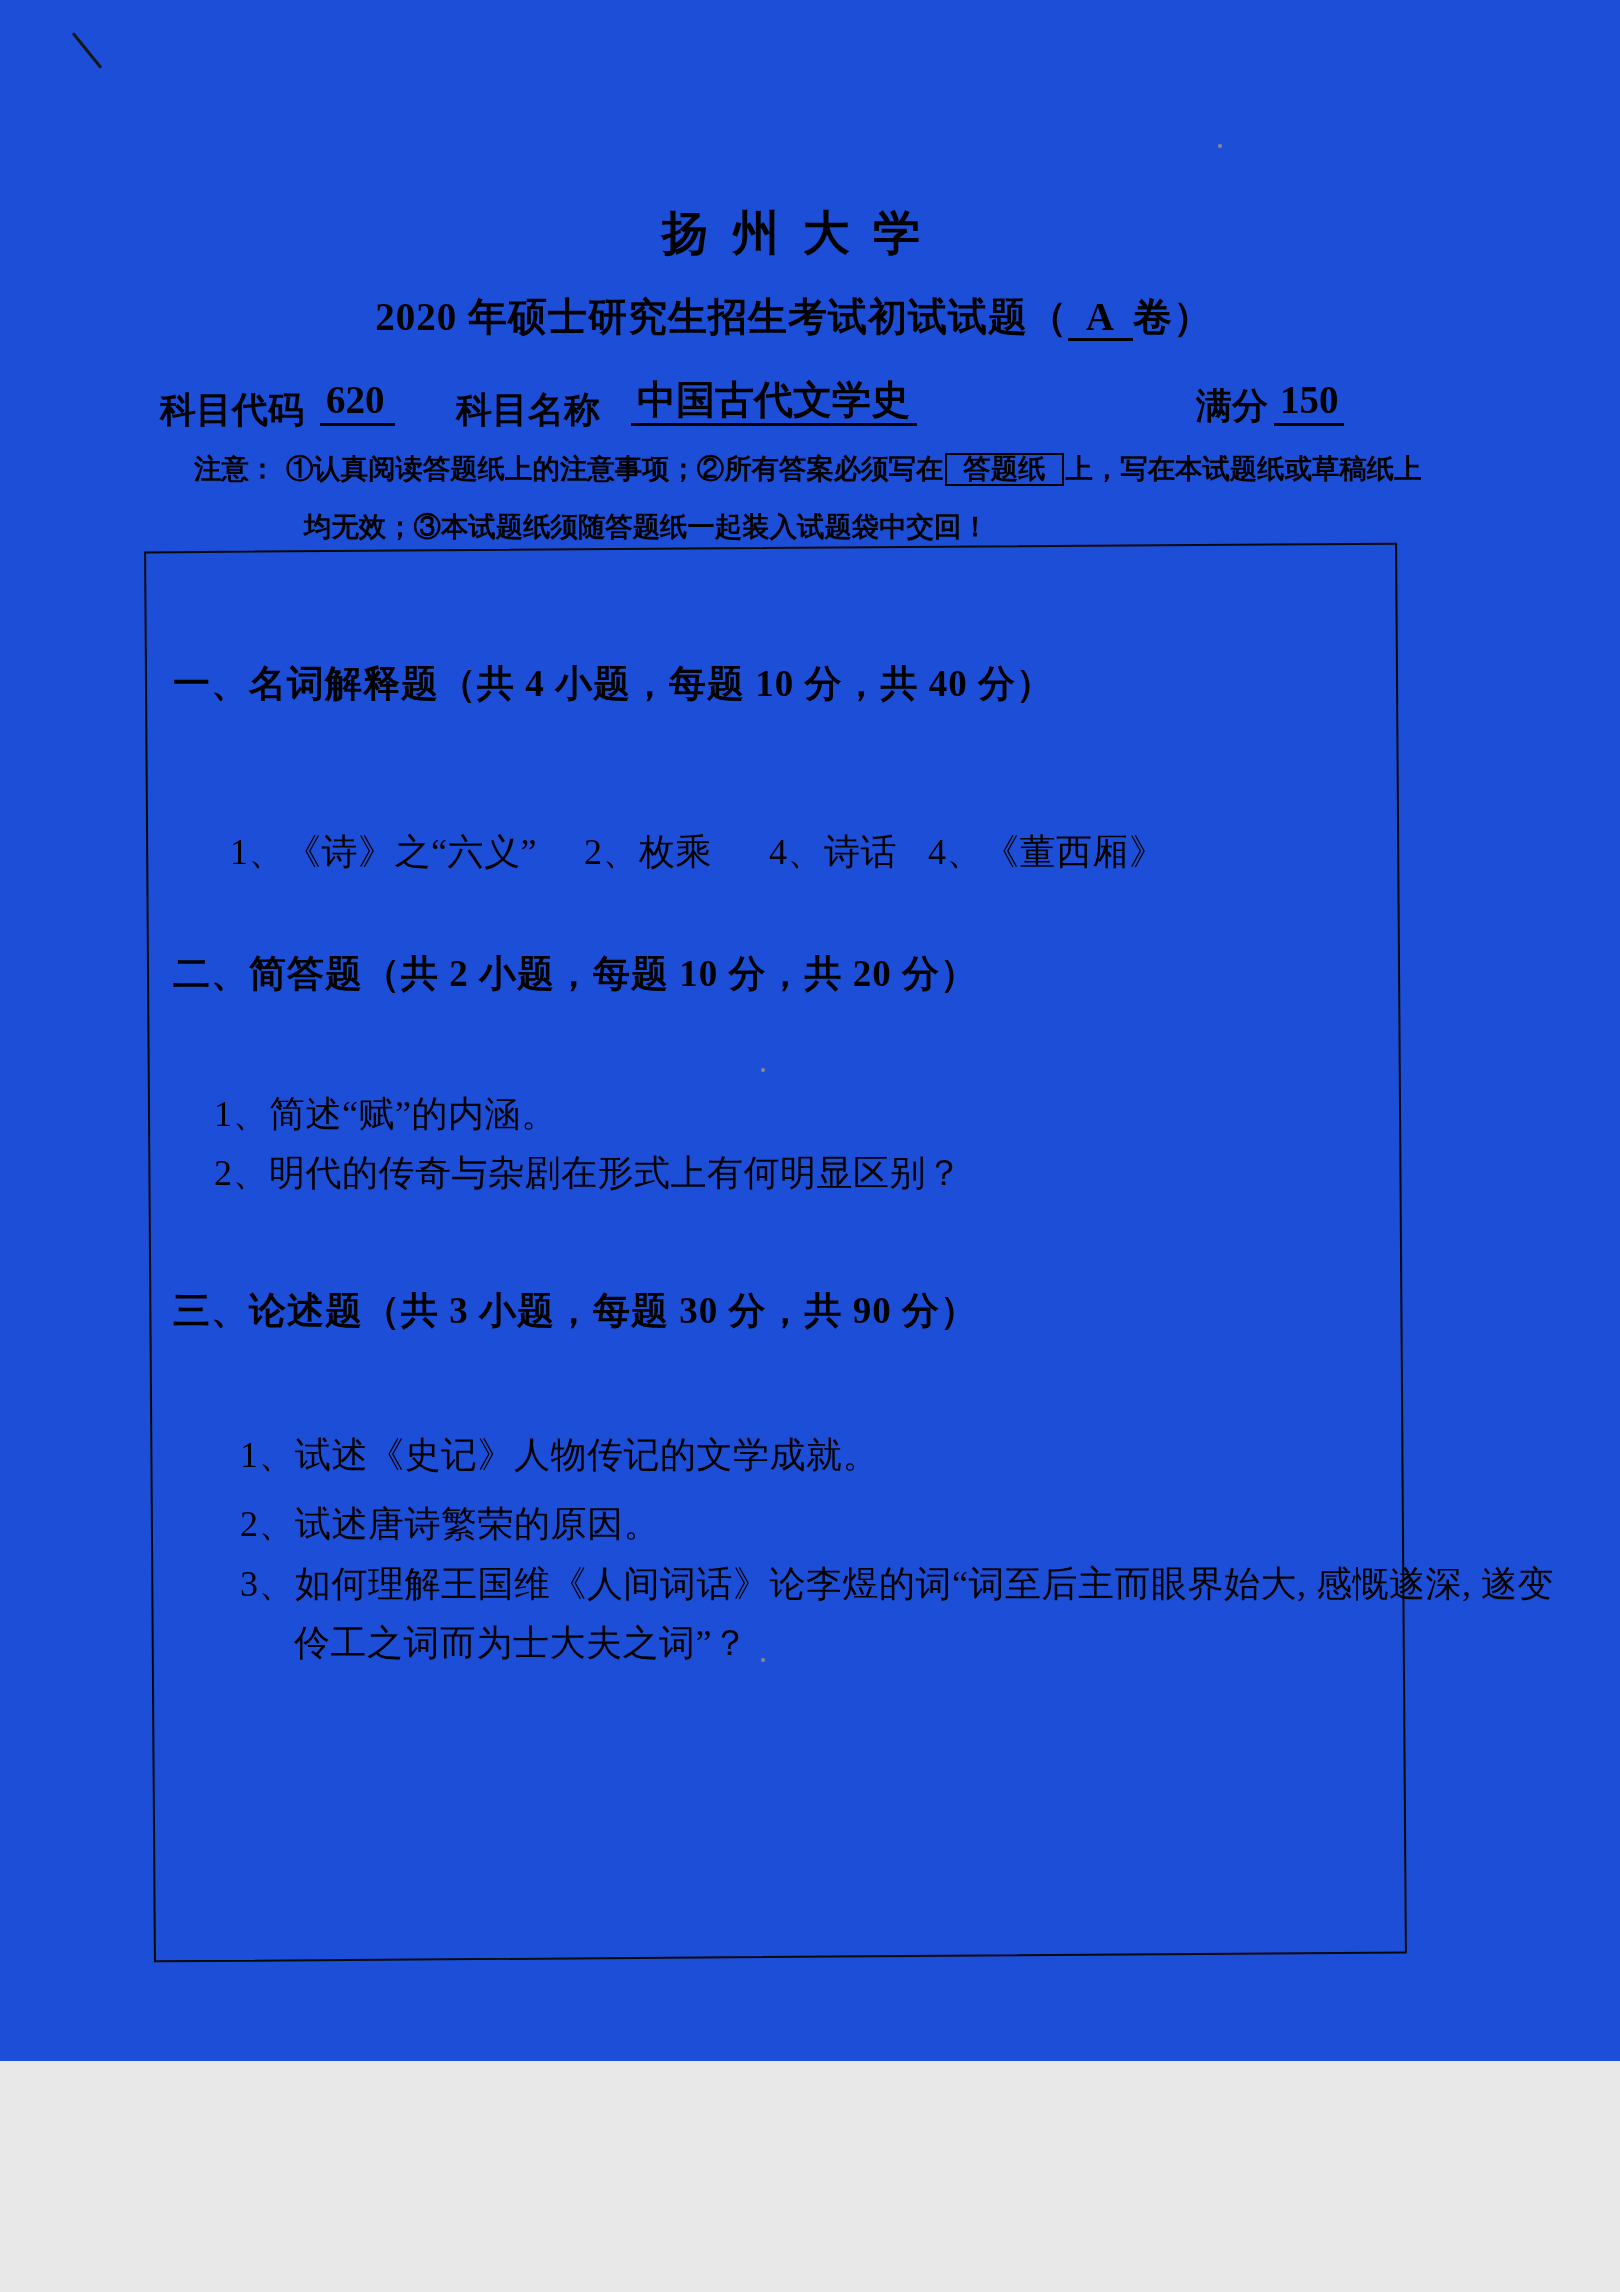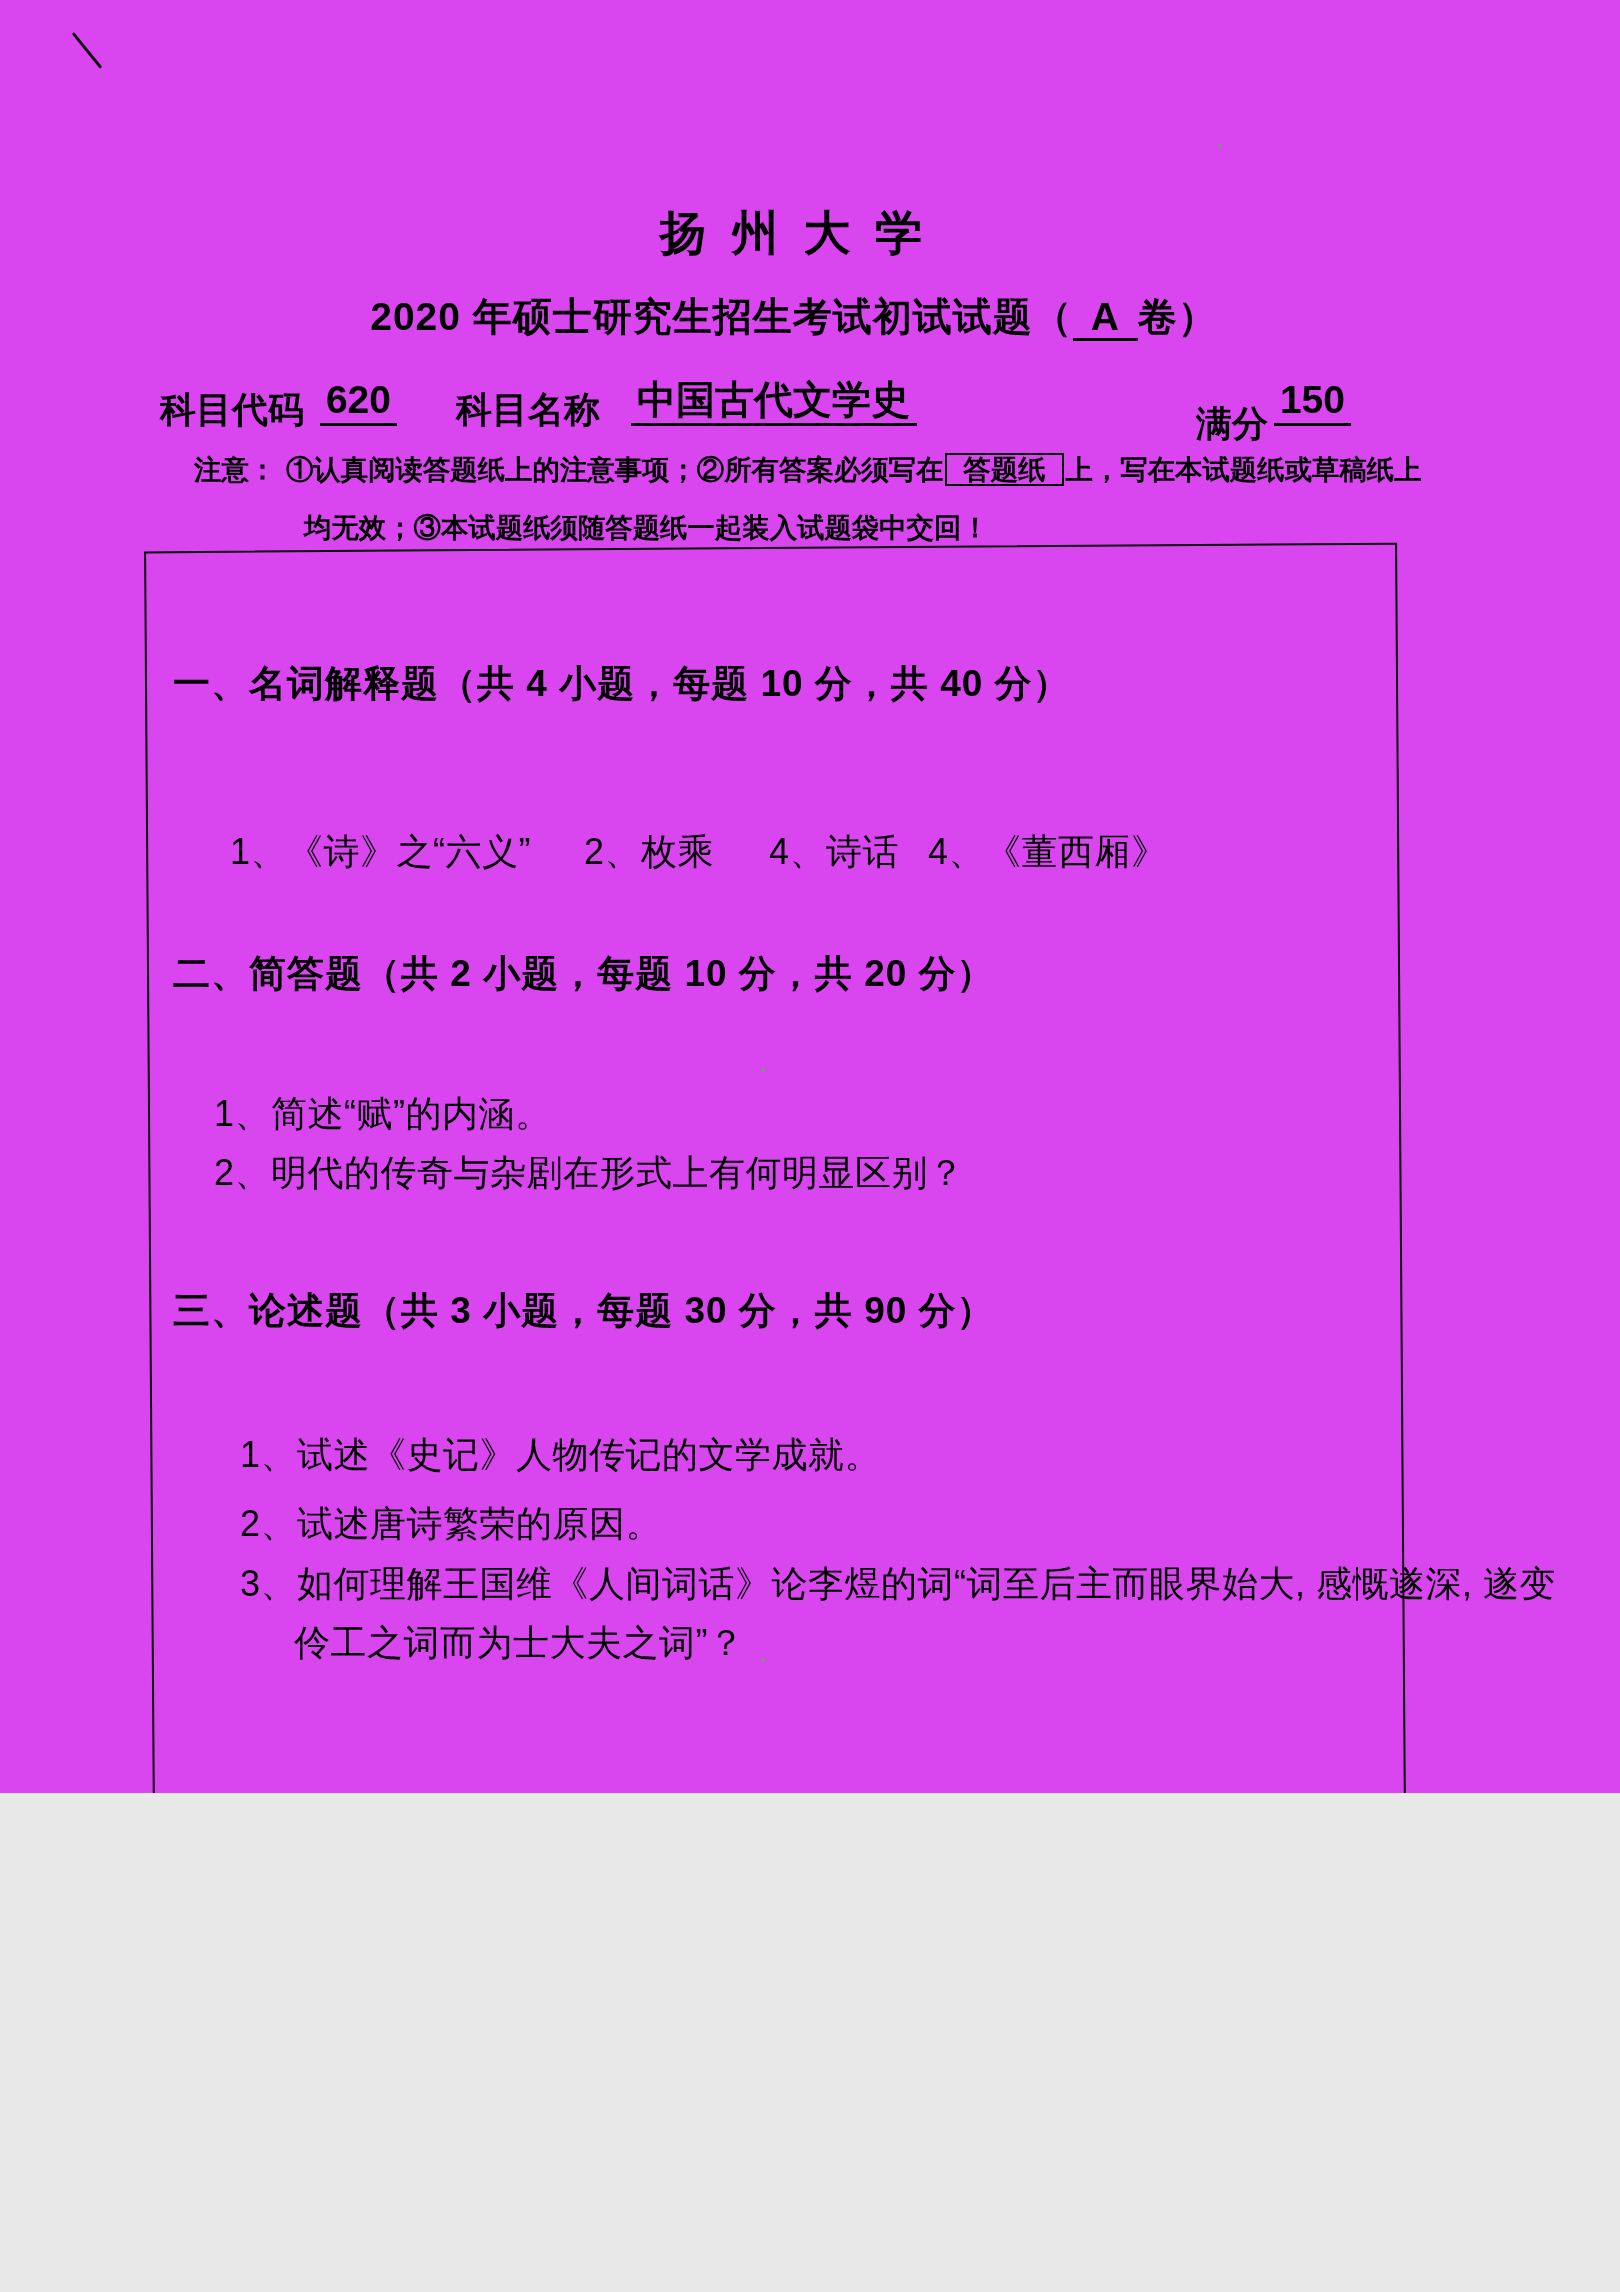--- a/index.html
+++ b/index.html
@@ -1,20 +1,20 @@
 <!DOCTYPE html>
 <html lang="zh"><head>
 <meta charset="utf-8">
 <style>
   html,body{margin:0;padding:0;background:#e8e8e8;}
   .page{
     position:relative;
-    width:1620px;height:1793px;
-    background:#d946ef;
-    font-family:Liberation Sans, sans-serif;
+    width:1620px;height:2061px;
+    background:#1d4ed8;
+    font-family:Liberation Serif, serif;
     color:#000;
     overflow:hidden;
   }
   .abs{position:absolute;white-space:nowrap;}
   .centerband{position:absolute;left:0;width:1588px;text-align:center;}
 
   
   .pen-mark{
     position:absolute;left:74px;top:32px;width:45px;height:2.9px;
     background:#151515;border-radius:2px;
@@ -67,21 +67,21 @@
 
   <div class="centerband subtitle" style="top:290px;">
     <span>2020 年硕士研究生招生考试初试试题（</span><span class="utype">A</span><span>卷）</span>
   </div>
 
   <div class="subject-line">
     <span class="abs slabel" style="left:160px;top:386px;">科目代码</span>
     <span class="abs svalue" style="left:320px;top:380px;min-width:63px;">620</span>
     <span class="abs slabel" style="left:456px;top:386px;">科目名称</span>
     <span class="abs svalue" style="left:631px;top:380px;min-width:274px;">中国古代文学史</span>
-    <span class="abs slabel" style="left:1196px;top:400px;">满分</span>
+    <span class="abs slabel" style="left:1196px;top:382px;">满分</span>
     <span class="abs svalue" style="left:1274px;top:380px;min-width:57px;">150</span>
   </div>
 
   <div class="abs notice" style="left:194px;top:453px;width:1274px;">
     <div>
       <span>注意：</span><span style="display:inline-block;width:9.8px;"></span><span>①认真阅读答题纸上的注意事项；②所有答案必须写在</span><span class="boxed">答题纸</span><span>上，写在本试题纸或草稿纸上</span>
     </div>
     <div class="notice-line2">均无效；③本试题纸须随答题纸一起装入试题袋中交回！</div>
   </div>
 

